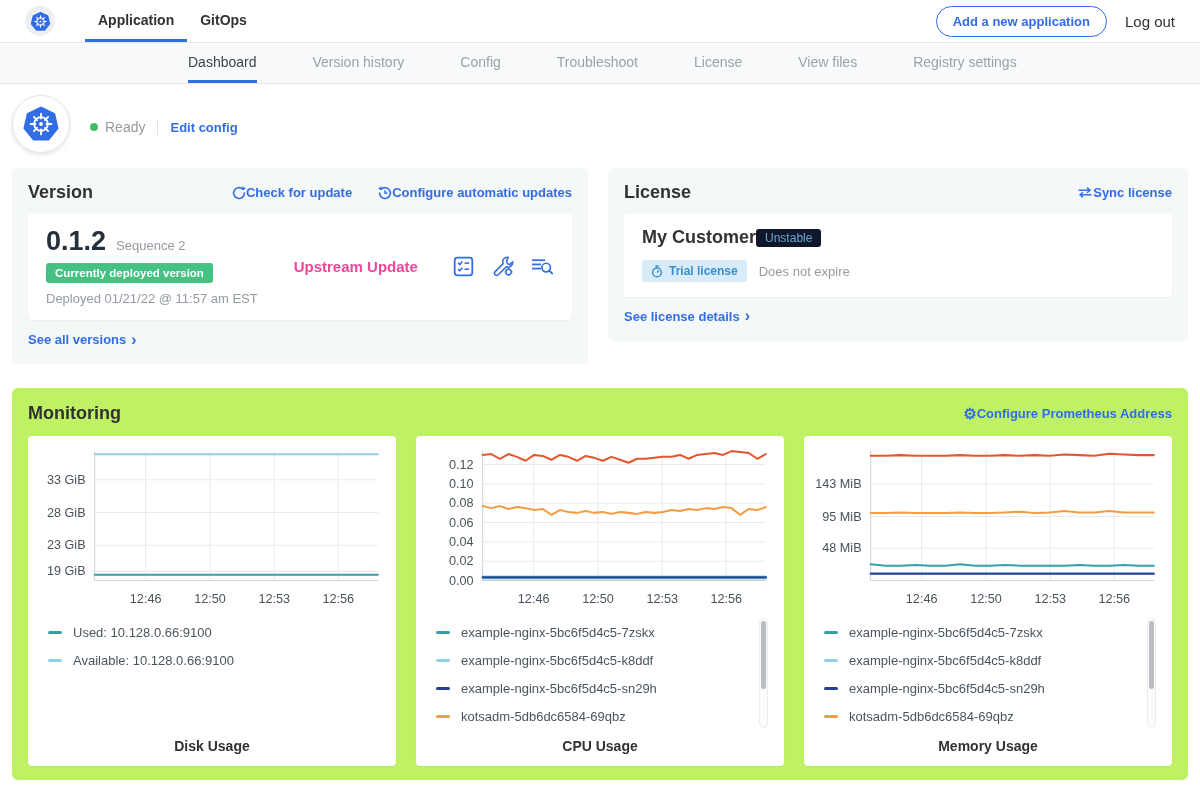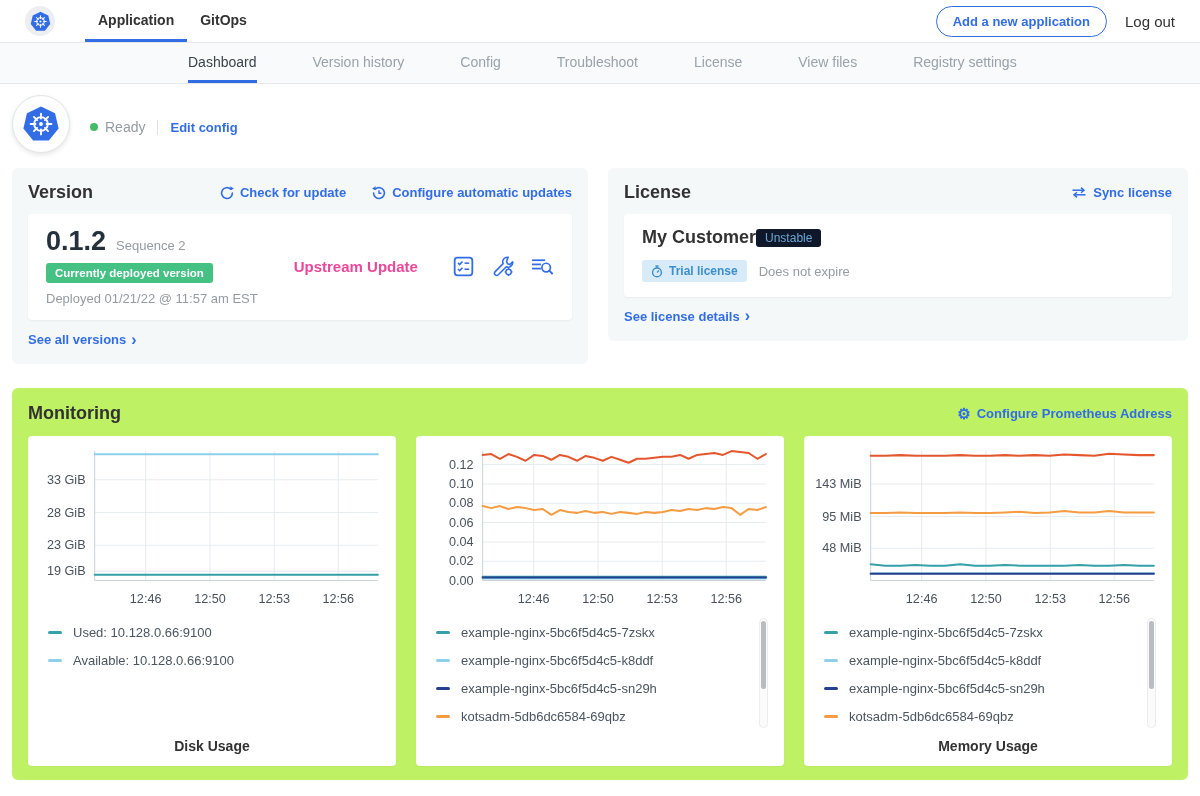--- a/index.html
+++ b/index.html
@@ -31,21 +31,21 @@
   .edit-config{font-size:13px;font-weight:700;color:#326de6;cursor:pointer}
 
   
   .cards-row{display:flex;gap:20px;padding:0 12px;align-items:flex-start;margin-top:2px}
   .card{background:#f5f8f9;border-radius:6px;padding:14px 16px 16px}
   .version-card{width:576px;flex:none}
   .license-card{flex:1}
   .card-head{display:flex;align-items:center}
   .card-title{font-size:18px;font-weight:700;color:#323232}
   .head-links{margin-left:auto;display:flex;gap:26px;align-items:center}
-  .blue-link{display:inline-flex;align-items:center;gap:6px;color:#326de6;font-size:13px;font-weight:700;cursor:pointer;white-space:nowrap}
+  .blue-link{display:inline-flex;align-items:center;color:#326de6;font-size:13px;font-weight:700;cursor:pointer;white-space:nowrap}
   .inner-panel{background:#fff;border-radius:4px;margin-top:11px;box-shadow:0 1px 2px rgba(0,0,0,.05)}
   .version-panel{padding:13px 18px 14px;display:flex;align-items:center}
   .ver-row{display:flex;align-items:baseline}
   .ver-num{font-size:27px;font-weight:700;color:#24313c;line-height:1.05}
   .ver-seq{font-size:13px;color:#959ba3;margin-left:10px}
   .deployed-badge{display:inline-block;margin-top:8px;background:#44c183;color:#fff;font-size:11.5px;font-weight:700;padding:4px 9px;border-radius:3px}
   .deployed-at{font-size:13px;color:#959ba3;margin-top:8px}
   .ver-type{font-size:15px;font-weight:700;color:#ec4899;margin-left:36px;white-space:nowrap}
   .ver-icons{margin-left:auto;display:flex;gap:17px;align-items:center}
   .icon-btn{cursor:pointer;display:flex}
@@ -368,20 +368,21 @@
             </div>
             <div class="legend-item">
               <span class="dash" style="background: rgb(245, 156, 66);"></span>
               <span class="legend-label">kotsadm-5db6dc6584-69qbz</span>
             </div>
           </div>
         <div class="legend-scrollbar">
             <div class="legend-scroll-thumb"></div>
           </div>
       </div>
+      <div class="chart-title">CPU Usage</div>
     </div>
 
     <div class="chart-panel">
       <div class="chart-mount">
           <svg viewBox="0 0 352 168">
             <line x1="110.4" y1="7" x2="110.4" y2="135" stroke="#e7ecef" stroke-width="1"></line>
             <text x="110.4" y="157" text-anchor="middle" fill="#49525c" font-size="12.5">12:46</text>
             <line x1="173.95999999999998" y1="7" x2="173.95999999999998" y2="135" stroke="#e7ecef" stroke-width="1"></line>
             <text x="173.95999999999998" y="157" text-anchor="middle" fill="#49525c" font-size="12.5">12:50</text>
             <line x1="237.52" y1="7" x2="237.52" y2="135" stroke="#e7ecef" stroke-width="1"></line>

